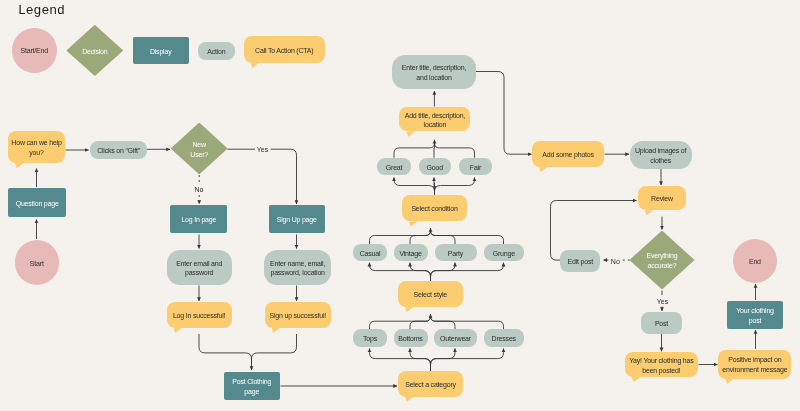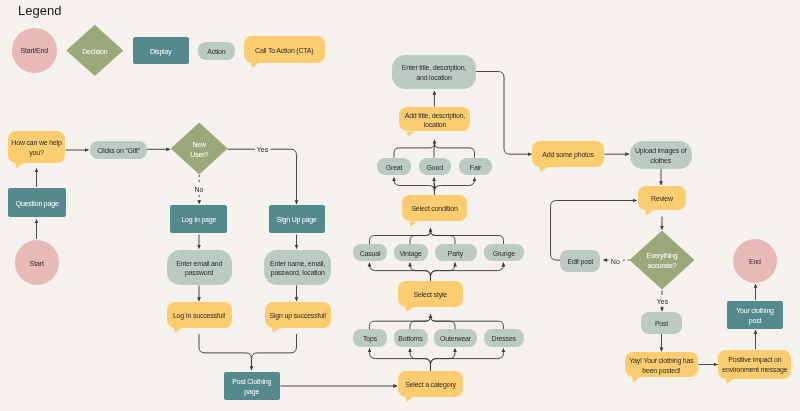--- a/index.html
+++ b/index.html
@@ -6,21 +6,21 @@
   body{width:800px;height:411px;background:#f5f1ed;overflow:hidden;
        font-family:"Liberation Sans",sans-serif;}
   #root{position:relative;width:800px;height:411px;
         -webkit-font-smoothing:antialiased;}
   svg.edges{position:absolute;left:0;top:0;width:800px;height:411px;}
   .node{position:absolute;box-sizing:border-box;display:flex;align-items:center;
         justify-content:center;text-align:center;line-height:1.38;font-size:7px;
         letter-spacing:-0.2px;padding-top:2px;}
   .node span{display:block;white-space:pre-line;}
   .legend-title{position:absolute;left:18px;top:3px;font-size:13px;color:#1c1c1c;
-        font-family:Liberation Sans, sans-serif;}
+        font-family:Liberation Mono, monospace;}
   .circle{border-radius:50%;background:#e7bab7;color:#2b2b2b;}
   .diamond{background:#9ba97a;color:#ffffff;
            clip-path:polygon(50% 0%,100% 50%,50% 100%,0% 50%);}
   .display{background:#54898d;color:#ffffff;border-radius:2px;}
   .action{background:#bccac4;color:#2b2b2b;border-radius:8px;}
   .action.tall{border-radius:13px;}
   .cta{background:#fccd70;color:#2b2b2b;border-radius:8px;}
   .cta:after{content:"";position:absolute;left:7px;top:100%;width:8.6px;height:5.2px;
              background:#fccd70;clip-path:polygon(0 0,100% 0,20% 100%);}
   .edgelabel{position:absolute;font-size:7px;color:#2b2b2b;text-align:center;

